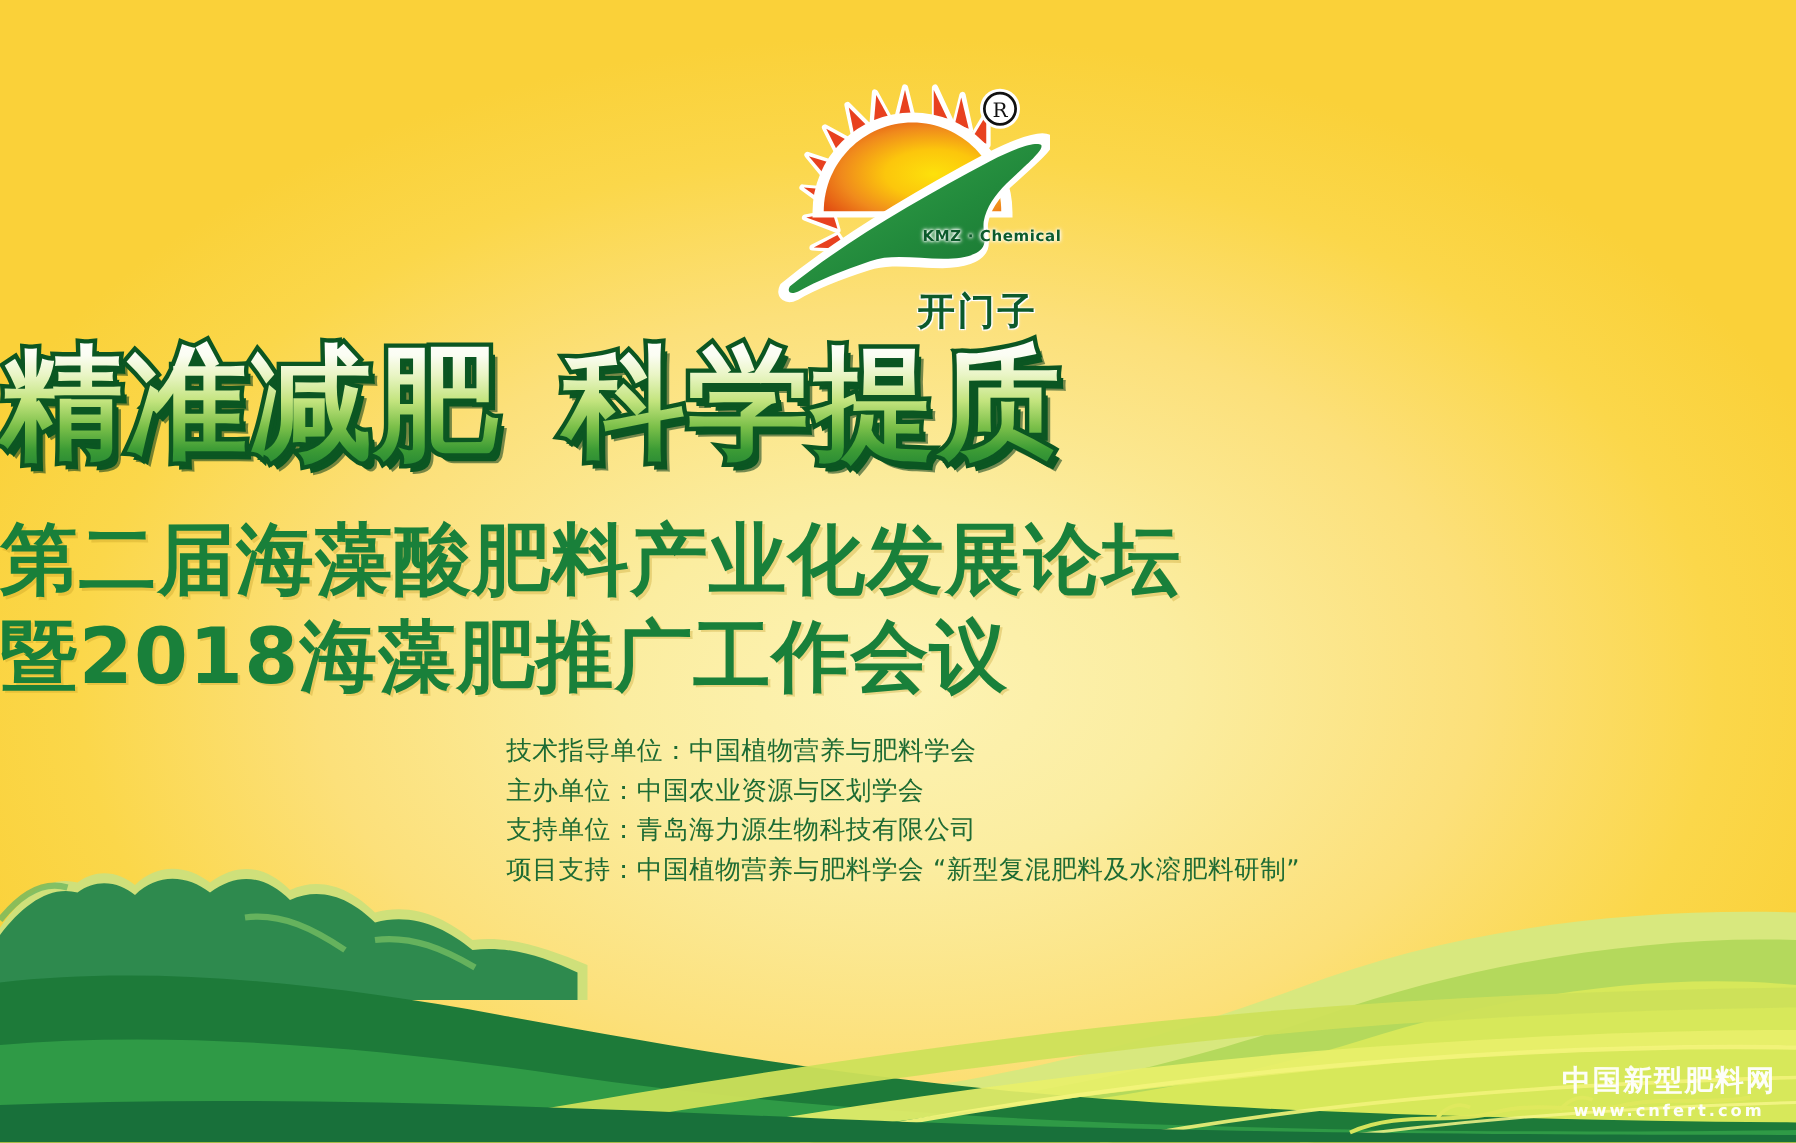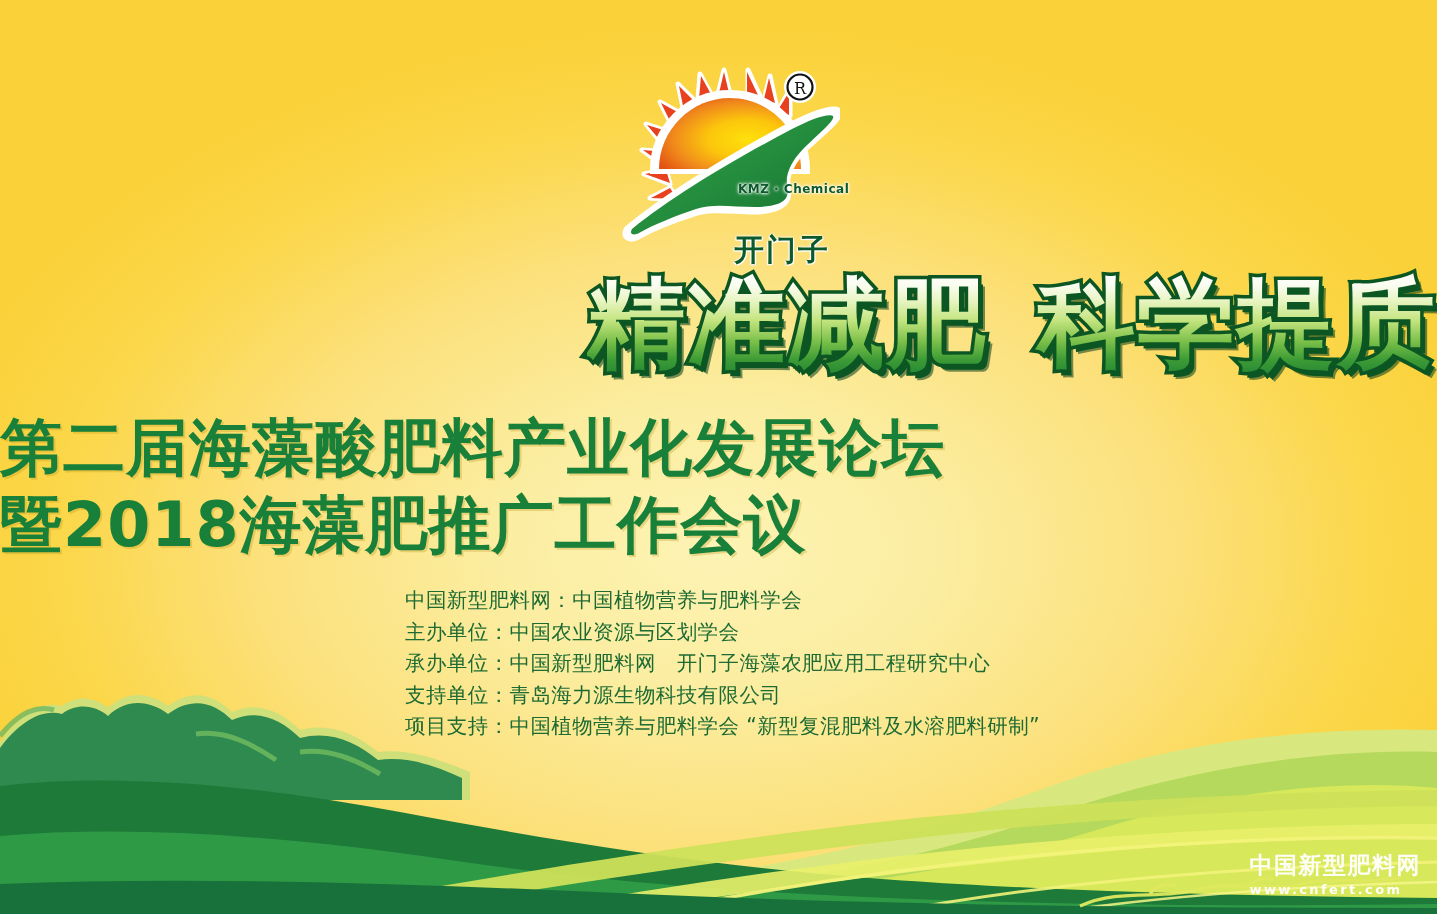--- a/index.html
+++ b/index.html
@@ -49,21 +49,21 @@
     white-space:nowrap;
     line-height:1;
     text-shadow:0 0 2px #fff,0 0 3px #fff,1px 1px 0 #fff,-1px 1px 0 #fff;
     margin-top:40px;
   }
 
   
   #headline {
     position:absolute;
     left:0; right:0; top:272px;
-    text-align:right;
+    text-align:left;
     white-space:nowrap;
   }
   .hl-wrap { display:inline-block; position:relative; }
   .hl {
     font-family:"DejaVu Sans","Liberation Sans",sans-serif;
     font-size:98px;
     font-weight:bold;
     line-height:1.05;
     letter-spacing:2px;
     background:linear-gradient(180deg,
@@ -115,21 +115,21 @@
     line-height:31.5px;
     letter-spacing:.4px;
     white-space:nowrap;
   }
   #details div { white-space:nowrap; }
 
   
   #watermark {
     position:absolute;
     right:16px; bottom:18px;
-    text-align:left;
+    text-align:center;
     color:#ffffff;
     line-height:1;
   }
   #wm-cn {
     font-size:23px;
     font-weight:bold;
     letter-spacing:1.5px;
     white-space:nowrap;
     opacity:.96;
   }
@@ -269,23 +269,22 @@
     <span class="hl-wrap">
       <span class="hl-shadow" aria-hidden="true"><span>精准减肥</span><span class="hl-gap"></span><span>科学提质</span></span>
       <span class="hl"><span>精准减肥</span><span class="hl-gap"></span><span>科学提质</span></span>
     </span>
   </div>
 
   <div class="sub" id="sub1">第二届海藻酸肥料产业化发展论坛</div>
   <div class="sub" id="sub2">暨2018海藻肥推广工作会议</div>
 
   <div id="details">
-    <div>中国新型肥料网：中国植物营养与肥料学会</div>
+    <div>技术指导单位：中国植物营养与肥料学会</div>
     <div>主办单位：中国农业资源与区划学会</div>
-    <div>承办单位：中国新型肥料网　开门子海藻农肥应用工程研究中心</div>
     <div>支持单位：青岛海力源生物科技有限公司</div>
     <div>项目支持：中国植物营养与肥料学会 “新型复混肥料及水溶肥料研制”</div>
   </div>
 
   <div id="watermark">
     <div id="wm-cn">中国新型肥料网</div>
     <div id="wm-url">www.cnfert.com</div>
   </div>
 
 </div>

